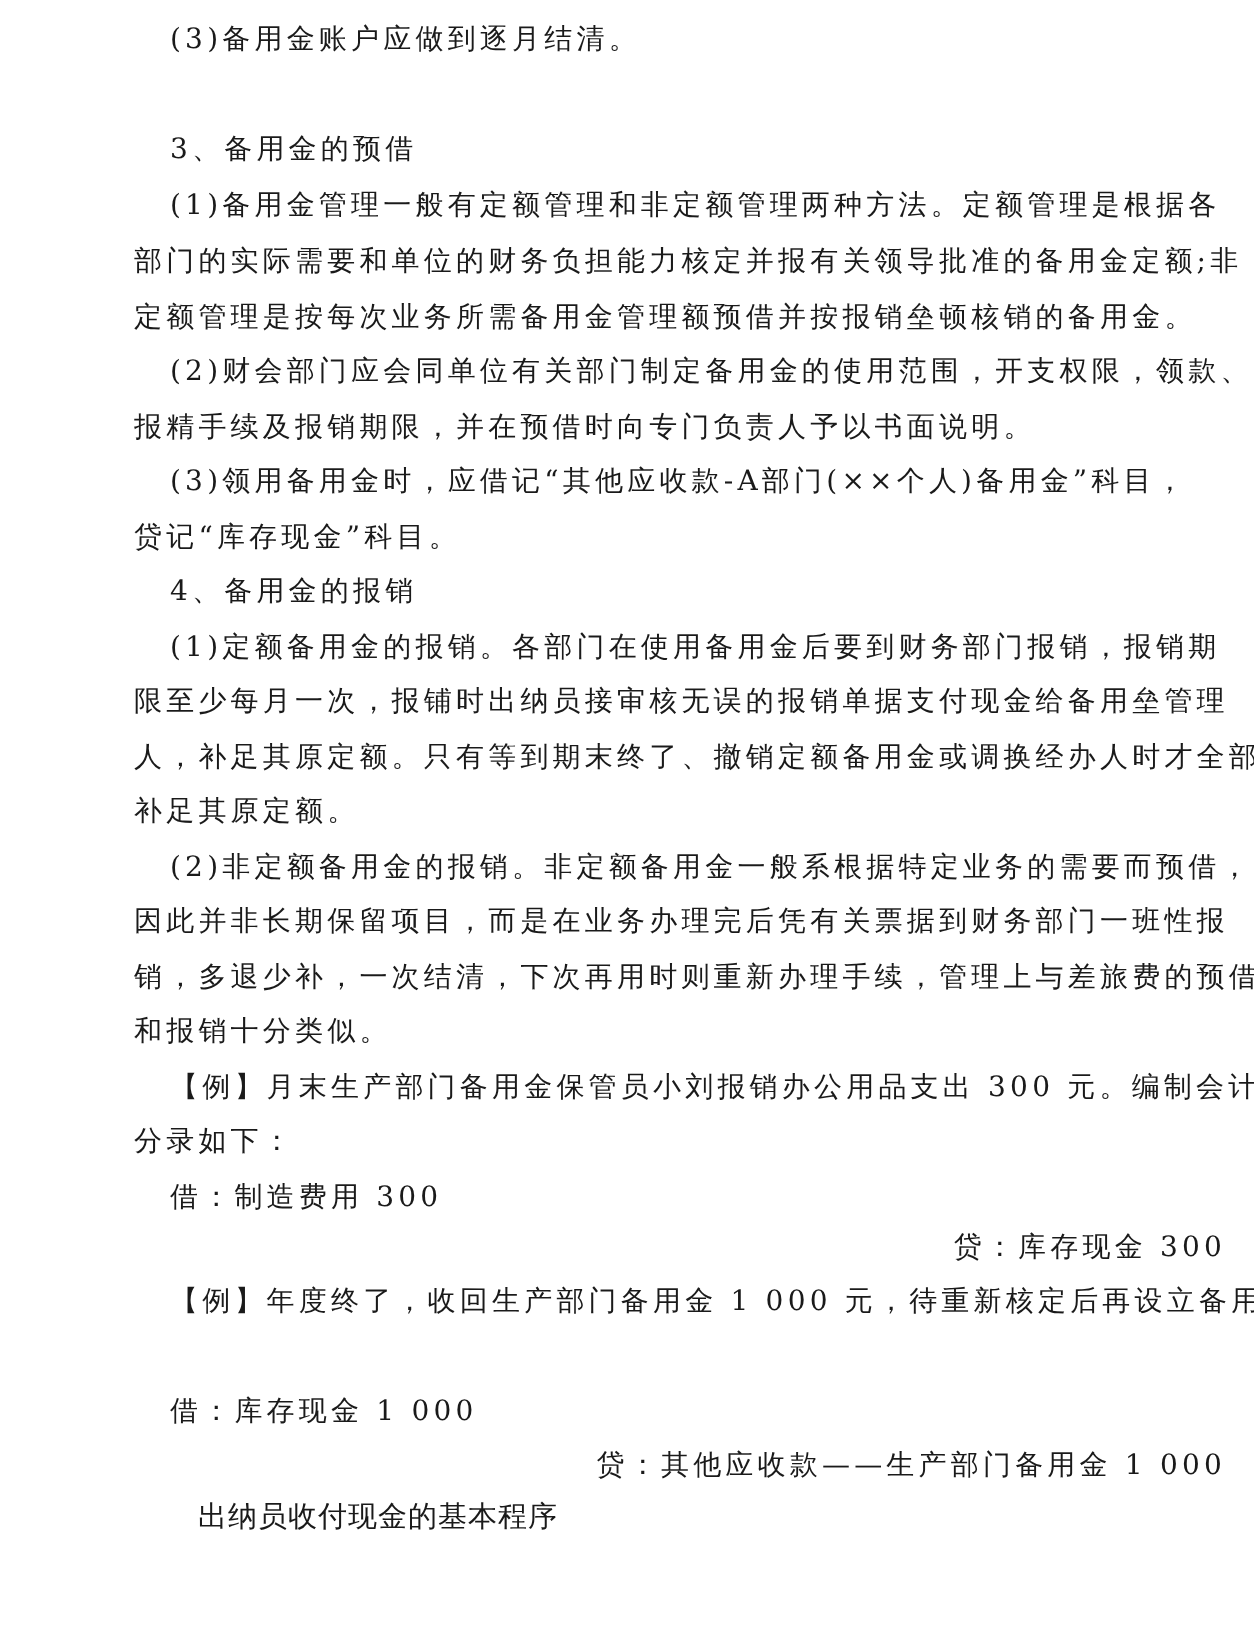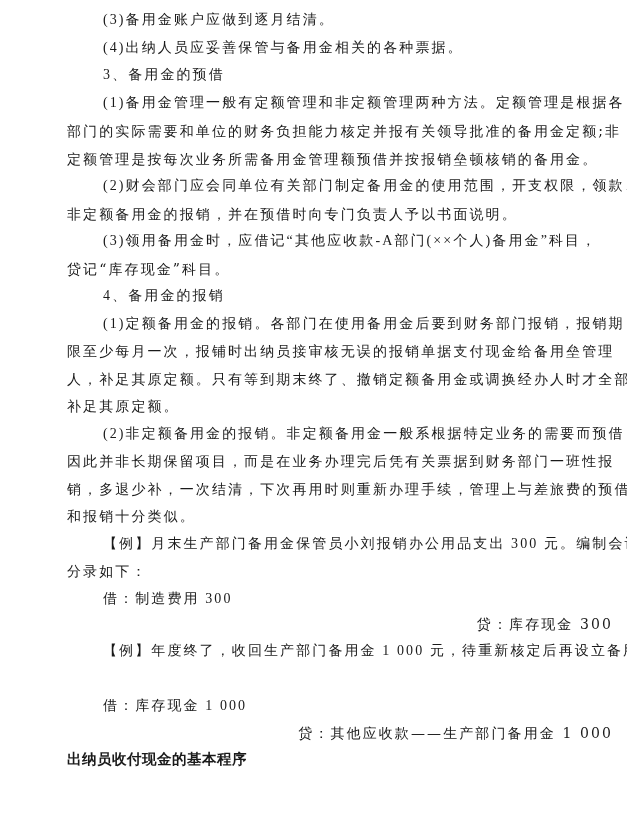--- a/index.html
+++ b/index.html
@@ -7,39 +7,38 @@
     width: 627px; height: 816px; overflow: hidden; position: relative;
     font-family: "DejaVu Serif", "Liberation Serif", serif;
     color: #1a1a1a;
   }
   .page { position: absolute; left: 0; top: 0; width: 627px; height: 816px; }
   .ln {
     position: absolute; left: 67px; width: 490px;
     font-size: 14px; line-height: 18px; letter-spacing: 2.1px;
     white-space: nowrap;
   }
-  .ind { left: 103px; font-family: Liberation Serif, serif; }
+  .ind { left: 85px; }
   .ind2 { left: 123px; text-align: right; }
   .bold {
     font-family: "DejaVu Sans", "Liberation Sans", sans-serif;
-    font-weight: bold; letter-spacing: 0.5px; font-size: 14.5px;
+    font-weight: normal; letter-spacing: 0.5px; font-size: 14.5px; margin-left: 32px;
   }
 </style>
 </head>
 <body>
 
 <div class="page">
   <div class="ln ind" style="top:11px">(3)备用金账户应做到逐月结清。</div>
-  <div class="ln ind" style="top:39px">(4)出纳人员应妥善保管与备用金相关的各种票据。</div>
   <div class="ln ind" style="top:66px">3、备用金的预借</div>
   <div class="ln ind" style="top:94px">(1)备用金管理一般有定额管理和非定额管理两种方法。定额管理是根据各</div>
   <div class="ln" style="top:122px">部门的实际需要和单位的财务负担能力核定并报有关领导批准的备用金定额;非</div>
   <div class="ln" style="top:150px">定额管理是按每次业务所需备用金管理额预借并按报销垒顿核销的备用金。</div>
   <div class="ln ind" style="top:177px">(2)财会部门应会同单位有关部门制定备用金的使用范围，开支权限，领款、</div>
-  <div class="ln" style="top:205px">非定额备用金的报销，并在预借时向专门负责人予以书面说明。</div>
+  <div class="ln" style="top:205px">报精手续及报销期限，并在预借时向专门负责人予以书面说明。</div>
   <div class="ln ind" style="top:232px">(3)领用备用金时，应借记“其他应收款-A部门(××个人)备用金”科目，</div>
   <div class="ln" style="top:260px">贷记“库存现金”科目。</div>
   <div class="ln ind" style="top:287px">4、备用金的报销</div>
   <div class="ln ind" style="top:315px">(1)定额备用金的报销。各部门在使用备用金后要到财务部门报销，报销期</div>
   <div class="ln" style="top:370px">人，补足其原定额。只有等到期末终了、撤销定额备用金或调换经办人时才全部</div>
   <div class="ln" style="top:342px">限至少每月一次，报铺时出纳员接审核无误的报销单据支付现金给备用垒管理</div>
   <div class="ln" style="top:397px">补足其原定额。</div>
   <div class="ln ind" style="top:425px">(2)非定额备用金的报销。非定额备用金一般系根据特定业务的需要而预借，</div>
   <div class="ln" style="top:480px">销，多退少补，一次结清，下次再用时则重新办理手续，管理上与差旅费的预借</div>
   <div class="ln" style="top:452px">因此并非长期保留项目，而是在业务办理完后凭有关票据到财务部门一班性报</div>

